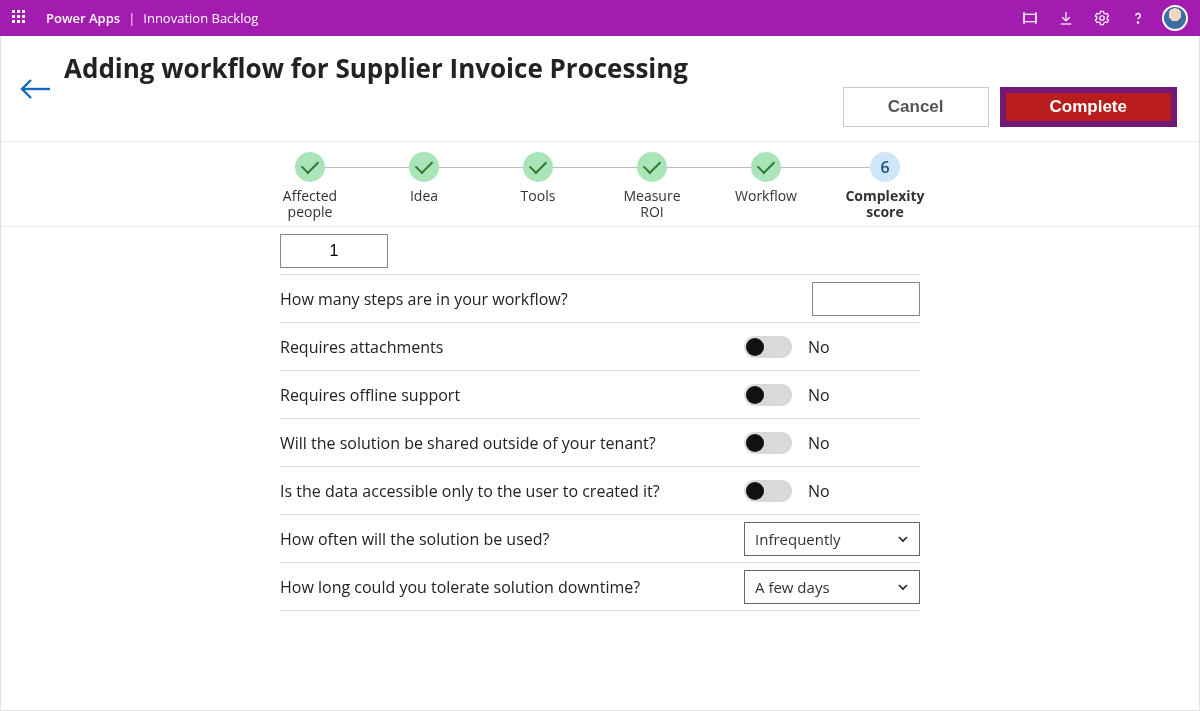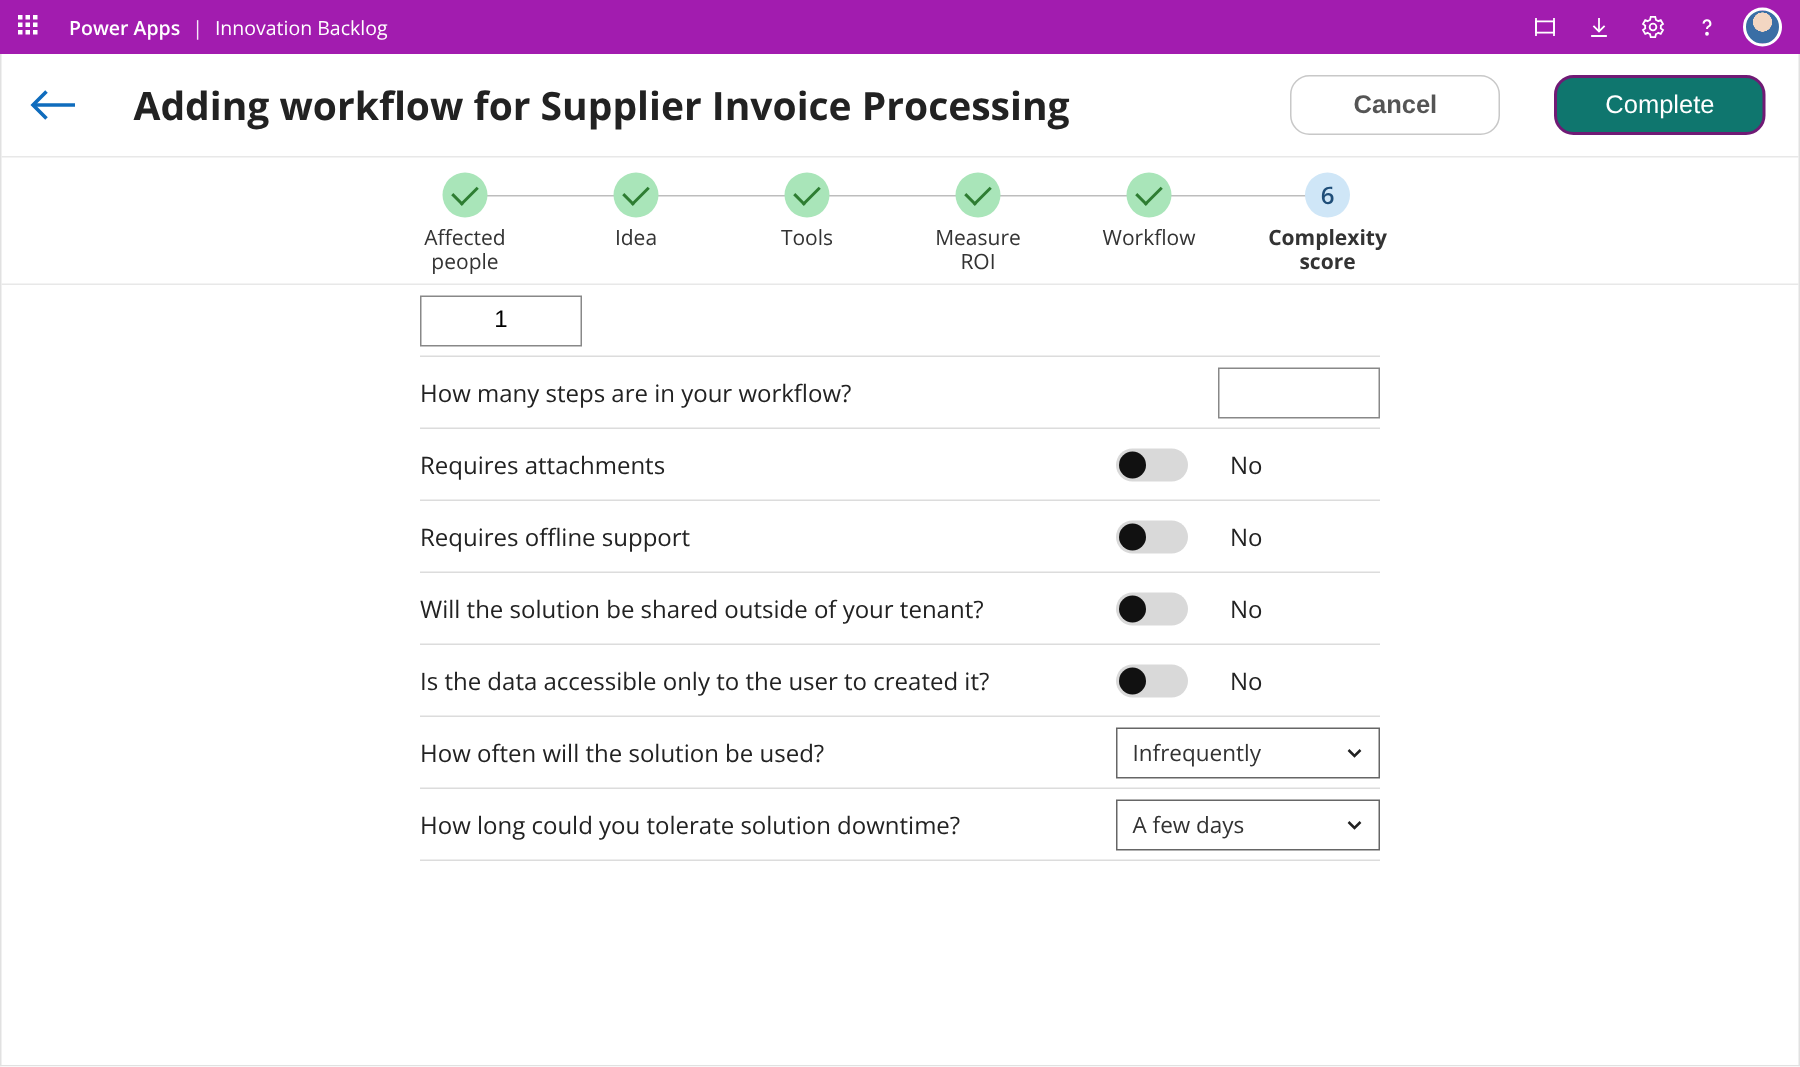--- a/index.html
+++ b/index.html
@@ -52,58 +52,58 @@
 
   
   .page {
     border: 1px solid #e1e1e1;
     border-top: none;
     height: calc(100% - 36px);
     background: #fff;
   }
   .header {
     display: flex;
-    align-items: center;
     padding: 14px 22px 14px 18px;
-    gap: 36px;
+    gap: 11px;
   }
   .back-arrow {
     color: #0f6cbd;
     cursor: pointer;
     display: flex;
     align-items: center;
   }
   .page-title {
     font-size: 26px;
     font-weight: 700;
     color: #222;
     flex: 1;
   }
   .btn {
     height: 40px;
-    padding: 0 32px;
+    padding: 0 44px;
     font-size: 17px;
-    border-radius: 13px;
+    border-radius: 0;
     cursor: pointer;
     display: inline-flex;
     align-items: center;
     justify-content: center;
+    margin-top: 37px;
   }
   .btn-secondary {
     background: #fff;
     border: 1px solid #c8c8c8;
     color: #555;
     font-weight: 600;
     min-width: 140px;
   }
   .btn-primary {
-    background: #0f766e;
-    border: 2px solid #701a75;
+    background: #b91c1c;
+    border: 6px solid #701a75;
     color: #fff;
-    font-weight: 400;
+    font-weight: 700;
     min-width: 140px;
   }
 
   
   .stepper-wrap { border-top: 1px solid #e8e8e8; border-bottom: 1px solid #e8e8e8; padding: 10px 0 6px; }
   .stepper {
     display: flex;
     justify-content: center;
     gap: 54px;
     position: relative;
@@ -167,21 +167,21 @@
     height: 34px;
     border: 1px solid #888;
     text-align: center;
     font-size: 16px;
     padding: 0 6px;
     background: #fff;
   }
   .toggle-group {
     display: flex;
     align-items: flex-end;
-    gap: 28px;
+    gap: 16px;
     width: 176px;
   }
   .toggle {
     width: 48px; height: 22px;
     background: #d9d9d9;
     border-radius: 11px;
     position: relative;
     cursor: pointer;
   }
   .toggle .knob {

